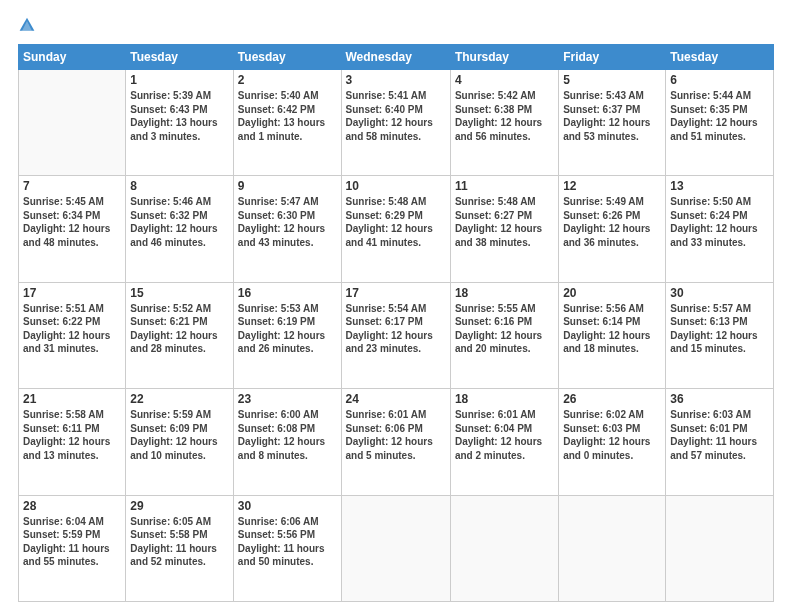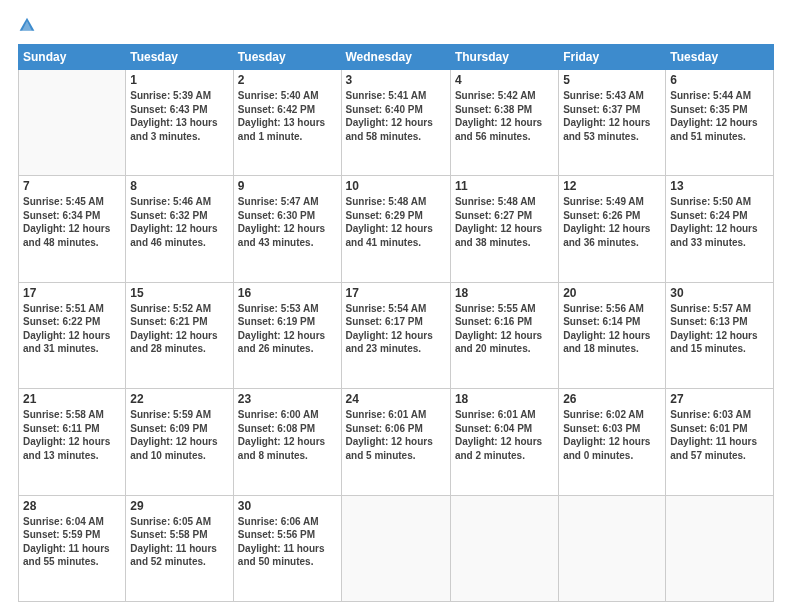--- a/index.html
+++ b/index.html
@@ -238,21 +238,21 @@
           </td>
           <td>
             <span class="day-number">18</span>
             <div class="day-detail">Sunrise: 6:01 AM<br>Sunset: 6:04 PM<br>Daylight: 12 hours and 2 minutes.</div>
           </td>
           <td>
             <span class="day-number">26</span>
             <div class="day-detail">Sunrise: 6:02 AM<br>Sunset: 6:03 PM<br>Daylight: 12 hours and 0 minutes.</div>
           </td>
           <td>
-            <span class="day-number">27</span>
+            <span class="day-number">36</span>
             <div class="day-detail">Sunrise: 6:03 AM<br>Sunset: 6:01 PM<br>Daylight: 11 hours and 57 minutes.</div>
           </td>
         </tr>
         <tr class="week-row">
           <td>
             <span class="day-number">28</span>
             <div class="day-detail">Sunrise: 6:04 AM<br>Sunset: 5:59 PM<br>Daylight: 11 hours and 55 minutes.</div>
           </td>
           <td>
             <span class="day-number">29</span>

